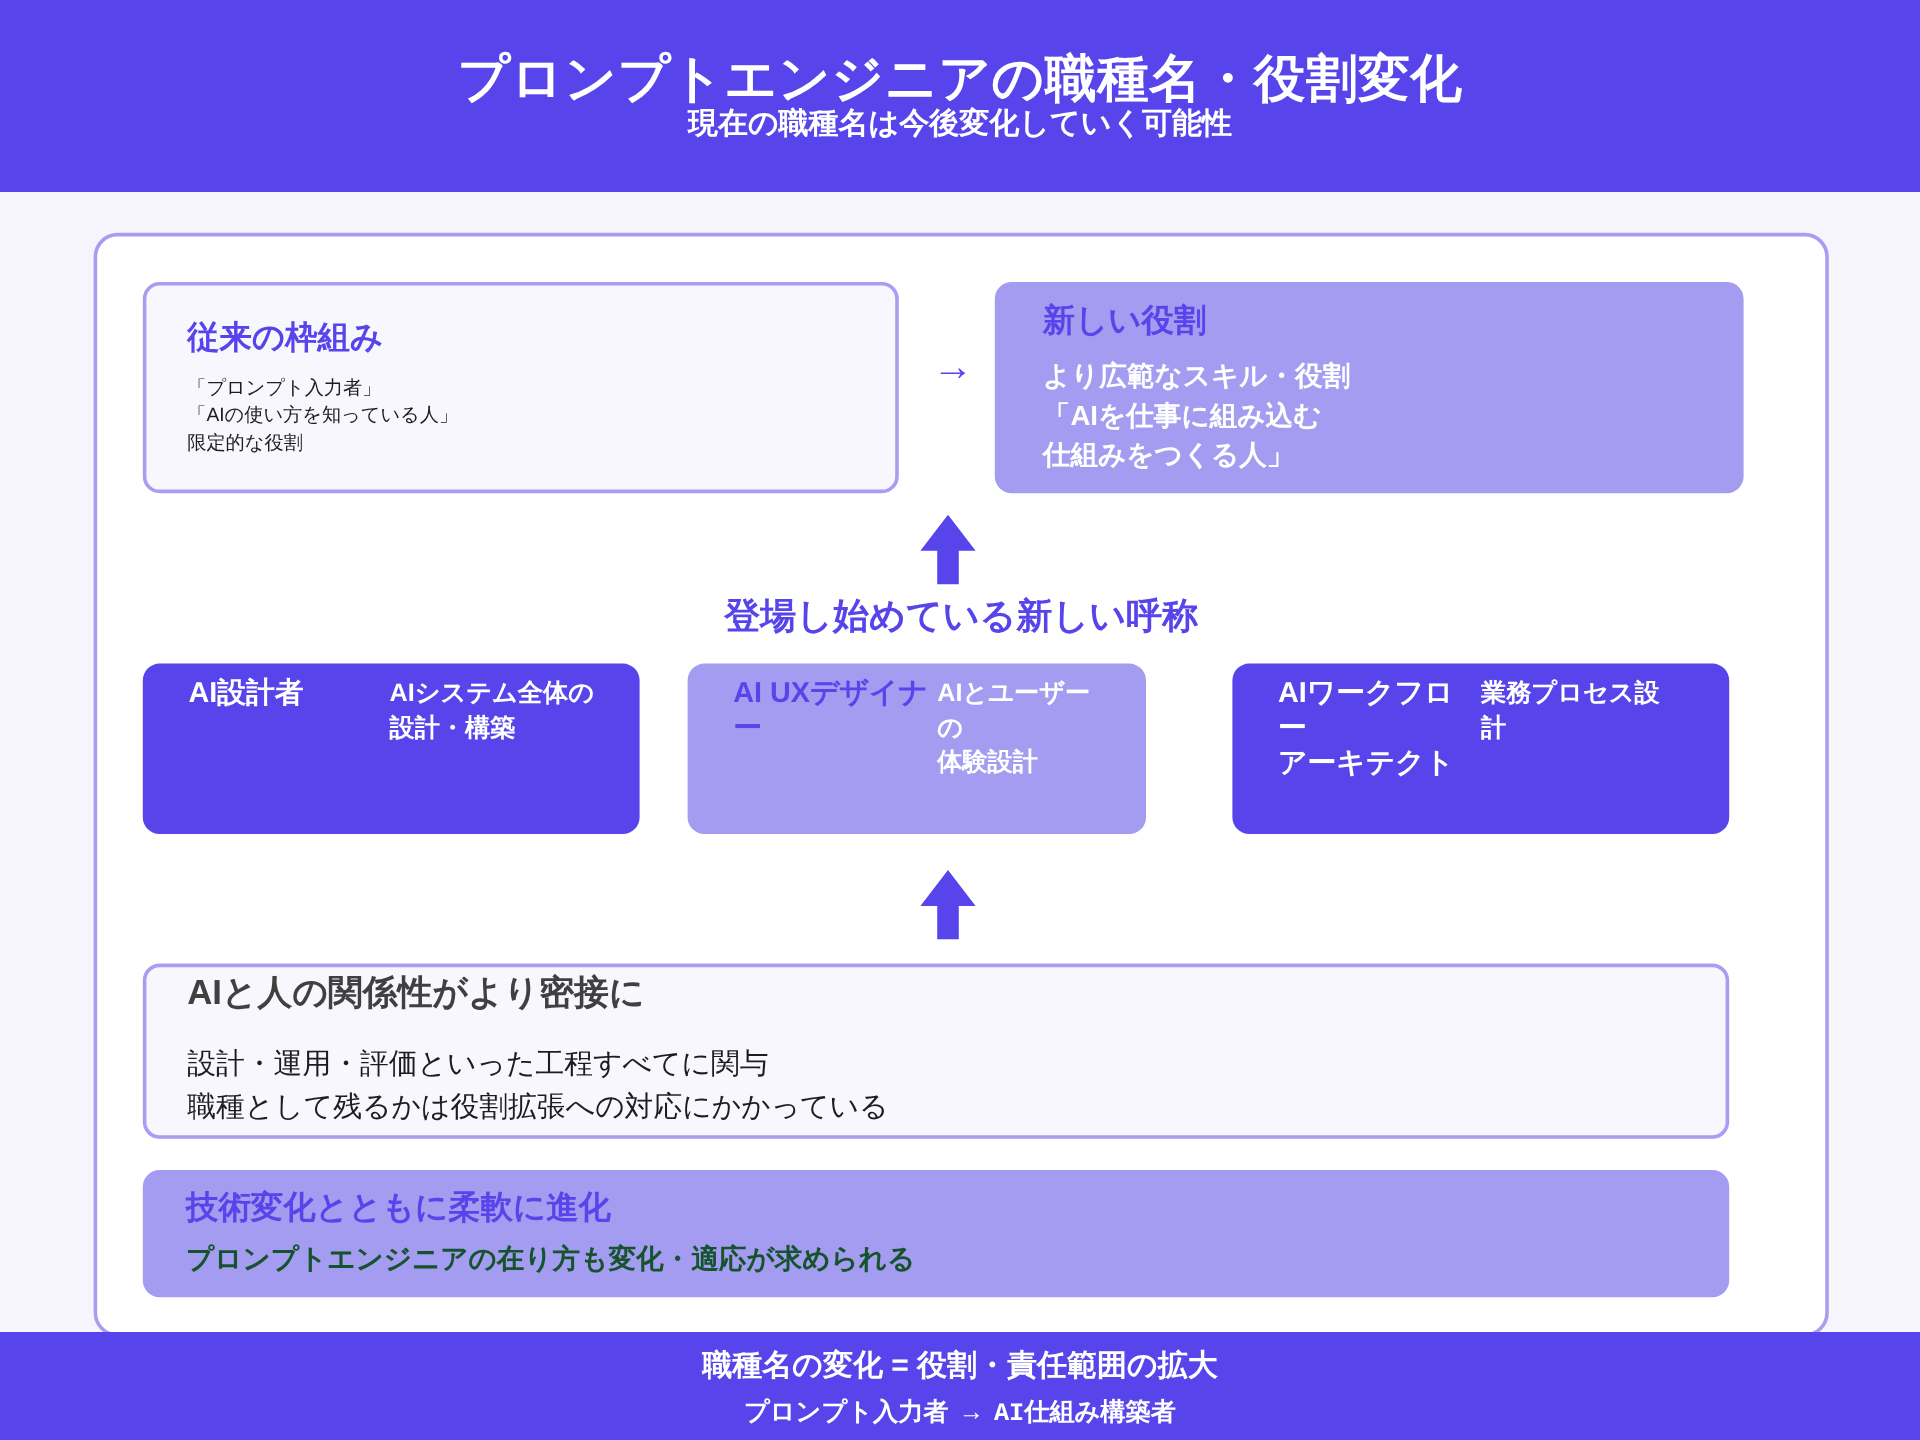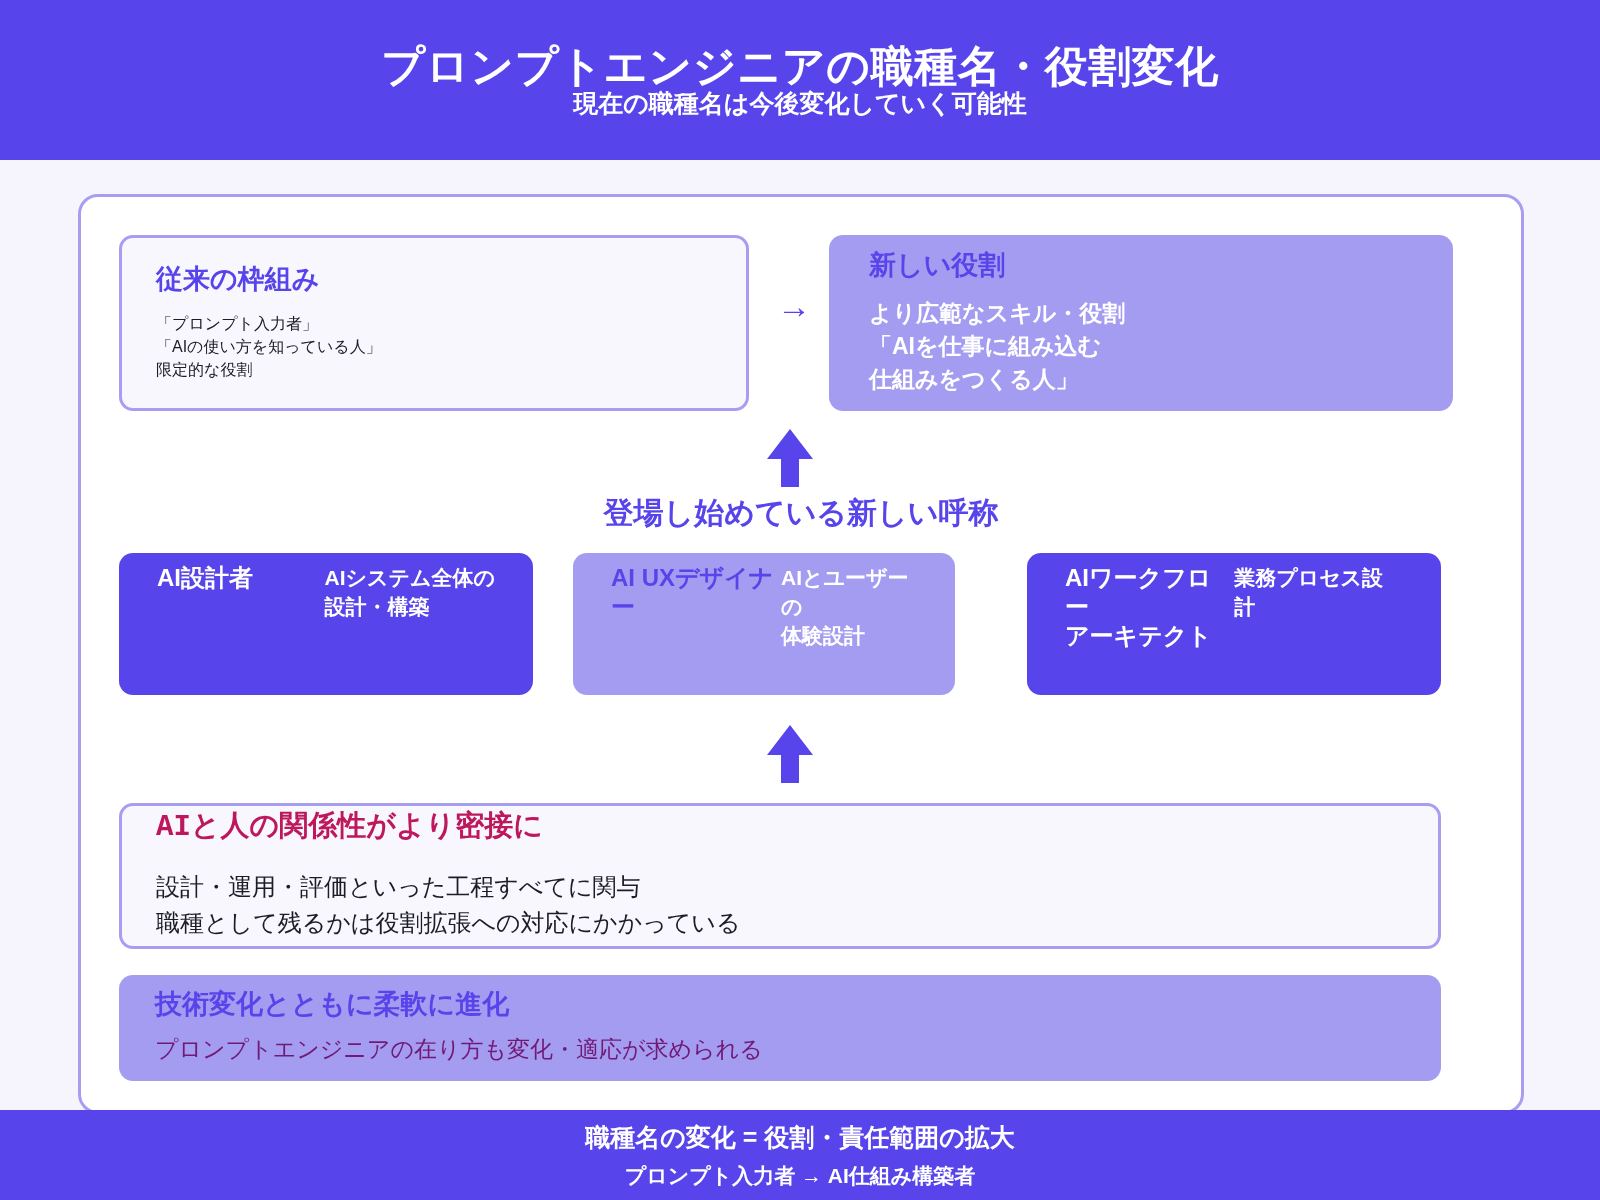--- a/index.html
+++ b/index.html
@@ -66,21 +66,20 @@
   }
   .box-light {
     background: #f8f7fe;
     border: 3px solid #a79ef2;
   }
   .box-lavender { background: #a49cf0; }
 
   .box-title {
     font-weight: bold;
     line-height: 1.2;
-    font-family: Liberation Mono, monospace;
   }
   .box-body {
     line-height: 1.42;
     white-space: pre-line;
   }
 
   
   #box-legacy {
     left: 38px; top: 38px;
     width: 630px; height: 176px;
@@ -144,48 +143,48 @@
   #role-1 .role-title { color: #5744eb; }
   #role-2 { left: 946px;  width: 414px; background: #5744eb; }
   #role-2 .role-title { color: #ffffff; }
 
   
   #box-relation {
     left: 38px; top: 606px;
     width: 1322px; height: 146px;
     padding: 22px 34px;
   }
-  #box-relation .box-title { font-size: 29px; color: #be185d; margin-bottom: 24px; }
+  #box-relation .box-title { font-size: 29px; color: #404040; margin-bottom: 24px; }
   #box-relation .box-body  { font-size: 24px; color: #1c1c26; font-weight: normal; line-height: 1.5; }
 
   
   #box-evolution {
     left: 38px; top: 778px;
     width: 1322px; height: 106px;
     padding: 16px 36px;
     border-radius: 14px;
   }
   #box-evolution .box-title { font-size: 27px; color: #5744eb; margin-bottom: 10px; }
-  #box-evolution .box-body  { font-size: 23px; color: #701a75; font-weight: normal; }
+  #box-evolution .box-body  { font-size: 23px; color: #14532d; font-weight: bold; }
 
   
   .footer {
     position: absolute;
     left: 0; bottom: 0;
     width: 1600px;
     height: 90px;
     background: #5744eb;
     display: flex;
     flex-direction: column;
     align-items: center;
     justify-content: center;
     gap: 8px;
   }
   .footer-main { color: #ffffff; font-size: 25px; font-weight: bold; }
-  .footer-sub  { color: #ffffff; font-size: 21px; font-weight: bold; }
+  .footer-sub  { color: #ffffff; font-size: 21px; font-weight: bold; font-family: Liberation Mono, monospace; }
 </style>
 </head>
 <body>
 
 <div class="header">
   <div class="header-title">プロンプトエンジニアの職種名・役割変化</div>
   <div class="header-subtitle">現在の職種名は今後変化していく可能性</div>
 </div>
 
 <div class="stage">

